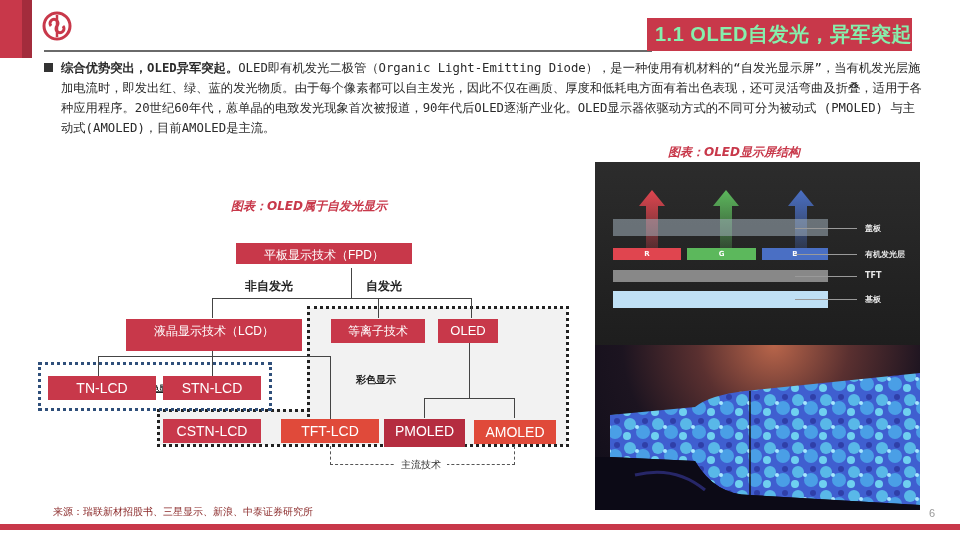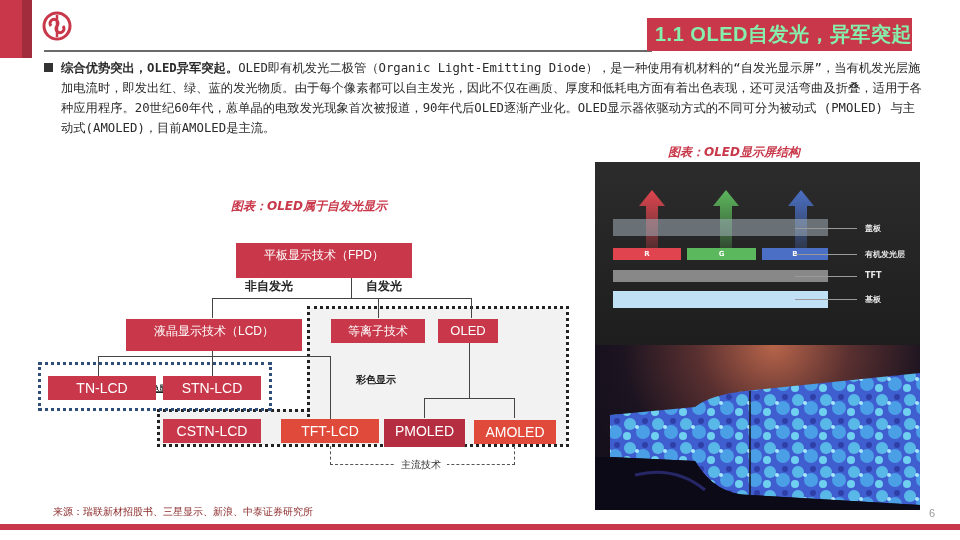--- a/index.html
+++ b/index.html
@@ -99,21 +99,21 @@
   <div class="dia-line" style="left:212px; top:343px; width:1px; height:35px;"></div>
   <div class="dia-line" style="left:98px; top:356px; width:233px; height:1px;"></div>
   <div class="dia-line" style="left:98px; top:356px; width:1px; height:20px;"></div>
   <div class="dia-line" style="left:330px; top:356px; width:1px; height:63px;"></div>
 
   <div class="dia-line" style="left:469px; top:343px; width:1px; height:56px;"></div>
   <div class="dia-line" style="left:424px; top:398px; width:91px; height:1px;"></div>
   <div class="dia-line" style="left:424px; top:398px; width:1px; height:20px;"></div>
   <div class="dia-line" style="left:514px; top:398px; width:1px; height:20px;"></div>
 
-  <div class="dia-box" style="left:236px; top:243px; width:176px; height:35px; line-height:25px; font-size:12px;">平板显示技术（FPD）</div>
+  <div class="dia-box" style="left:236px; top:243px; width:176px; height:21px; line-height:25px; font-size:12px;">平板显示技术（FPD）</div>
   <div class="dia-label" style="left:245px; top:278px;">非自发光</div>
   <div class="dia-label" style="left:366px; top:278px;">自发光</div>
 
   <div class="dia-box" style="left:126px; top:319px; width:176px; height:32px; line-height:24px; font-size:12px;">液晶显示技术（LCD）</div>
   <div class="dia-box" style="left:331px; top:319px; width:94px; height:24px; line-height:24px; font-size:12px;">等离子技术</div>
   <div class="dia-box" style="left:438px; top:319px; width:60px; height:24px; line-height:24px; font-size:13px;">OLED</div>
 
   <div class="dia-small" style="left:143px; top:383px;text-decoration:underline;">单色显示</div>
   <div class="dia-label" style="left:356px; top:373px; font-size:10px;">彩色显示</div>
 

